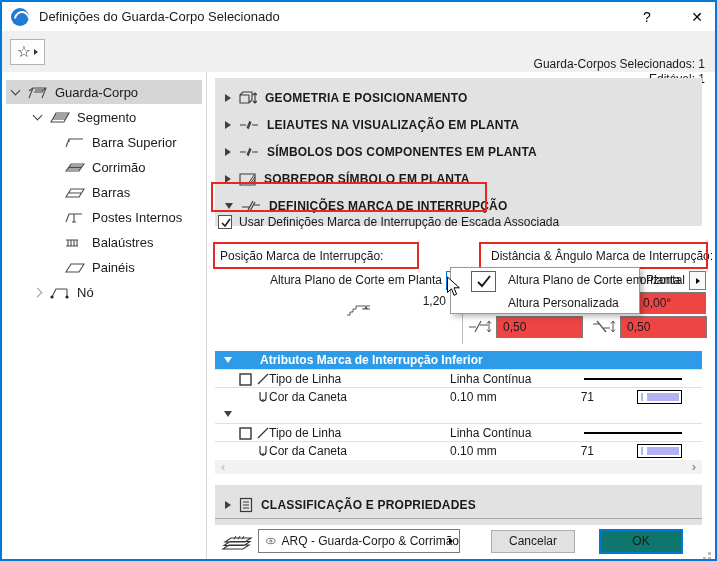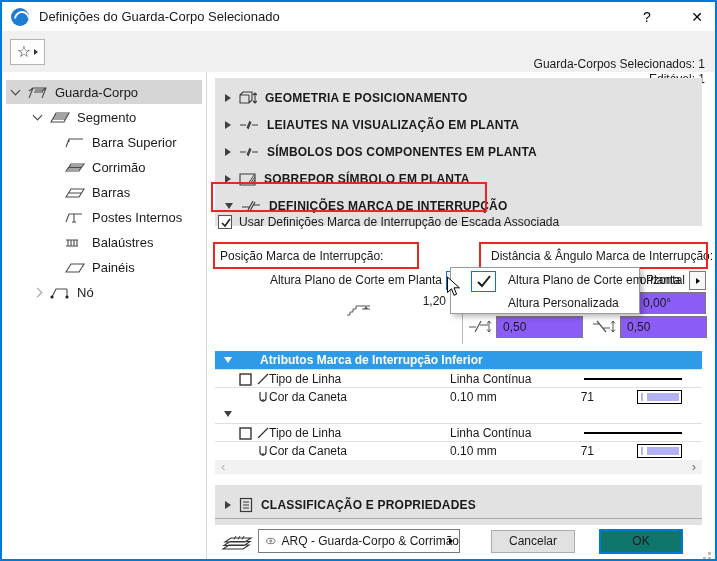--- a/index.html
+++ b/index.html
@@ -46,21 +46,21 @@
   .tri-d { width:0; height:0; border-top:6px solid #404040; border-left:4px solid transparent; border-right:4px solid transparent; }
   .secicon { margin-right:8px; }
   .sectext { font-weight:bold; font-size:12px; letter-spacing:.2px; }
   .redbox { position:absolute; border:2px solid #e8281e; pointer-events:none; z-index:5; }
 
   .chkrow { position:absolute; left:216px; top:213px; display:flex; align-items:center; }
   .chk { width:14px; height:14px; border:1px solid #555; background:#fff; position:relative; margin-right:7px; }
   .chk svg { position:absolute; left:1px; top:1px; }
   .grouplabel { position:absolute; font-size:12px; line-height:22px; white-space:nowrap; }
 
-  .fld { position:absolute; height:22px; border:1px solid #7a7a7a; background:#8b5cf6;
+  .fld { position:absolute; height:22px; border:1px solid #7a7a7a; background:#ef4444;
          font-size:12px; line-height:20px; padding-left:6px; }
   .flyout-btn { position:absolute; width:17px; height:19px; background:#f8f8f8; border:1px solid #7a7a7a;
                 display:flex; align-items:center; justify-content:center; }
   .flyout-btn.focus { border:1px solid #0078d7; }
   .flyout-btn .mini-tri-r { border-left-color:#000; }
   .vdiv { position:absolute; width:1px; background:#b8b8b8; }
   .rlabel { position:absolute; font-size:12px; white-space:nowrap; }
 
   
   .popup { position:absolute; left:448px; top:265px; width:190px; height:47px; background:#fff;

